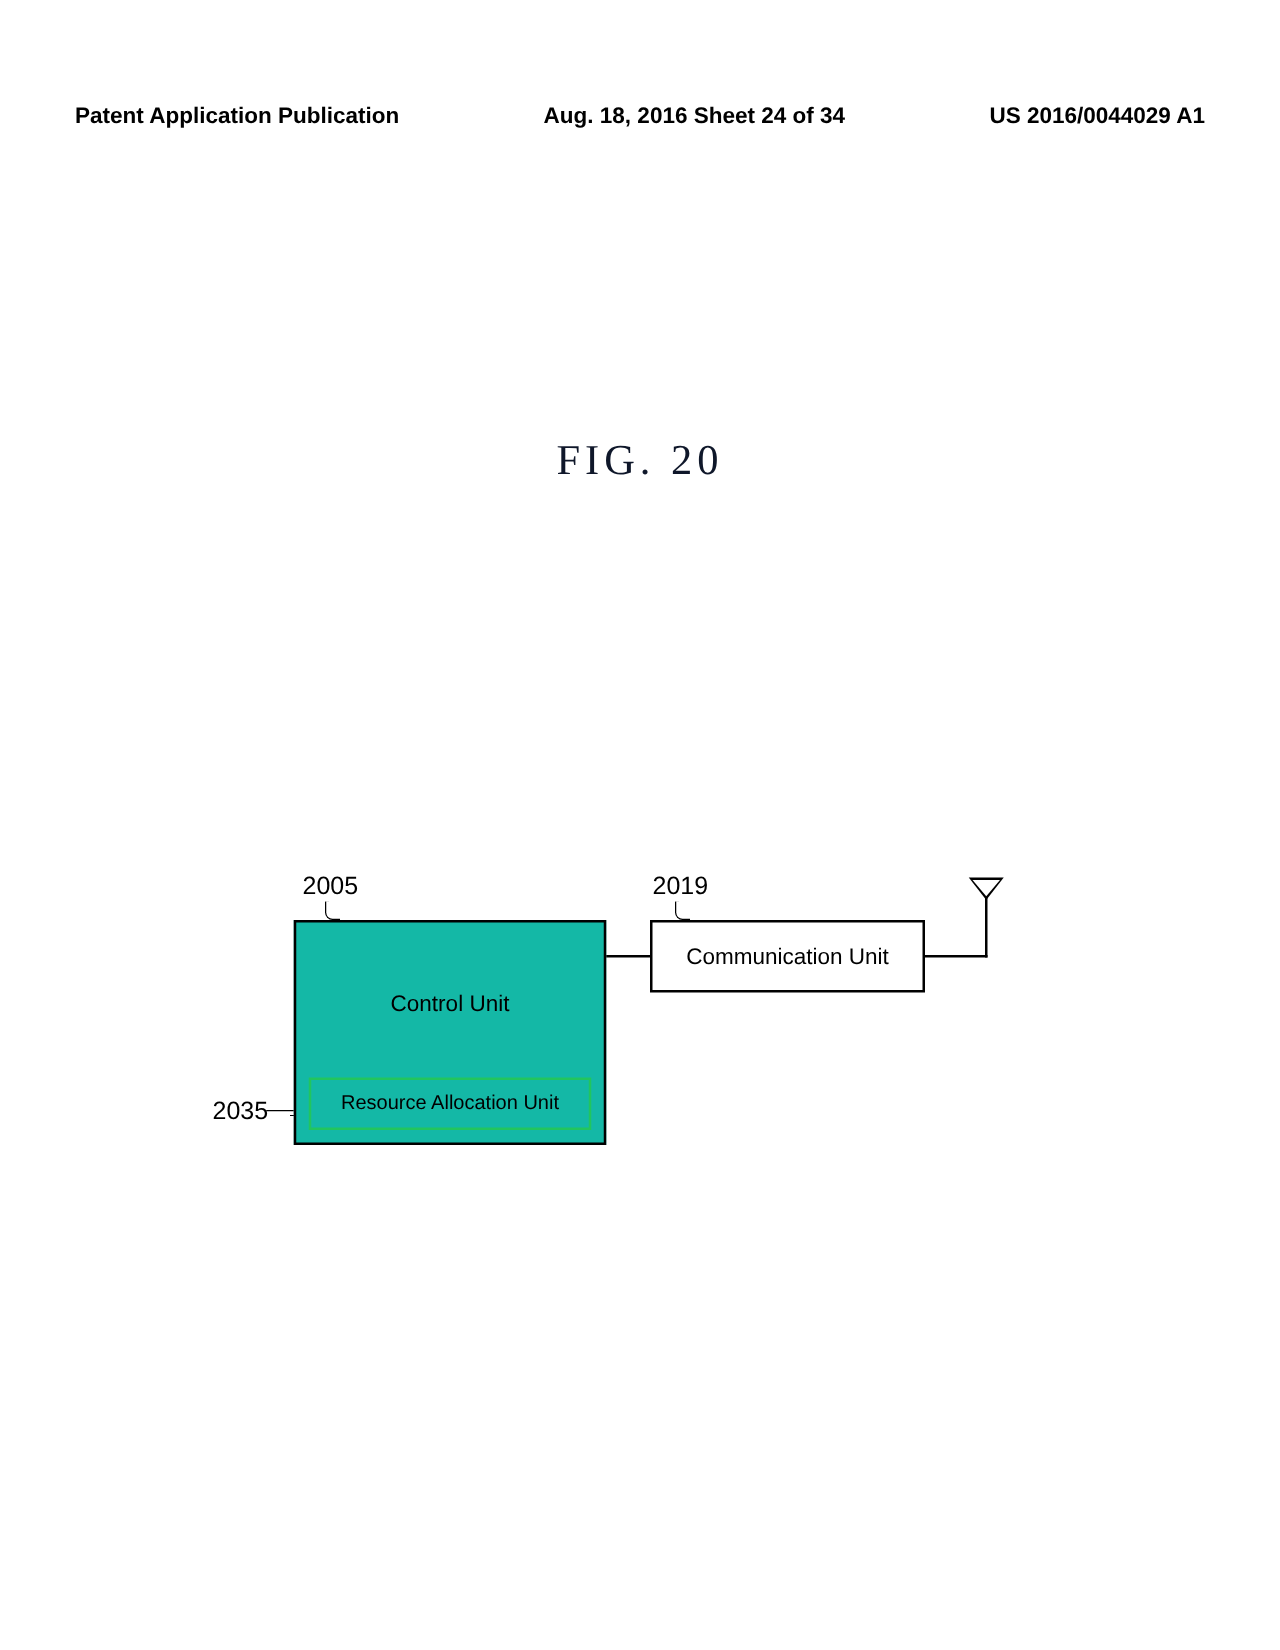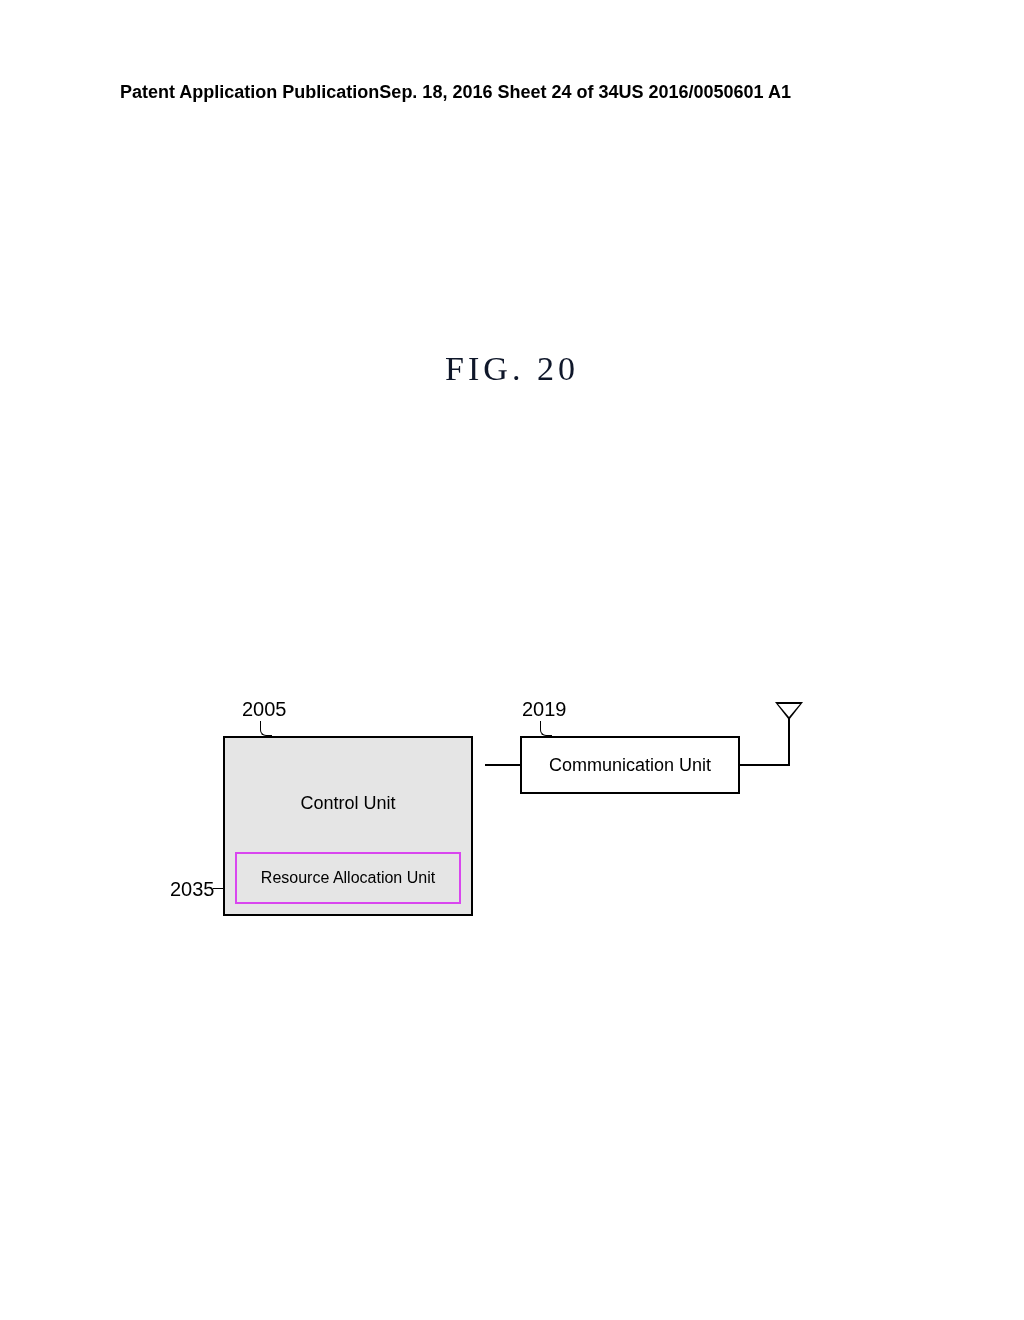--- a/index.html
+++ b/index.html
@@ -13,21 +13,22 @@
       background: #ffffff;
       font-family: Arial, sans-serif;
       position: relative;
     }
     .header {
       position: absolute;
       top: 82px;
       left: 0;
       right: 0;
       display: flex;
-      padding: 0 120px;
+      justify-content: space-between;
+      padding: 0 60px;
       font-size: 18px;
       font-weight: bold;
       color: #000;
     }
     .header-left {
       text-align: left;
     }
     .header-center {
       text-align: center;
     }
@@ -107,41 +108,41 @@
       top: -4px;
       width: 8px;
       height: 8px;
       border-right: 1px solid #000;
       border-bottom: 1px solid #000;
       border-bottom-right-radius: 5px;
     }
     .control-unit-box {
       position: absolute;
       top: 38px;
-      left: 48px;
+      left: 60px;
       width: 250px;
       height: 180px;
       border: 2px solid #000;
-      background: #e5e5e5;
+      background: #14b8a6;
     }
     .control-unit-label {
       position: absolute;
       top: 55px;
       left: 50%;
       transform: translateX(-50%);
       font-size: 18px;
       white-space: nowrap;
     }
     .resource-allocation-box {
       position: absolute;
       bottom: 10px;
       left: 10px;
       right: 10px;
-      height: 52px;
-      border: 2px solid #d946ef;
+      height: 42px;
+      border: 2px solid #22c55e;
       display: flex;
       align-items: center;
       justify-content: center;
     }
     .resource-allocation-label {
       font-size: 16px;
       white-space: nowrap;
     }
     .communication-unit-box {
       position: absolute;
@@ -203,22 +204,22 @@
       border-left: 11px solid transparent;
       border-right: 11px solid transparent;
       border-top: 13px solid #fff;
     }
   </style>
 </head>
 <body>
 
 <div class="header">
   <span class="header-left">Patent Application Publication</span>
-  <span class="header-center">Sep. 18, 2016  Sheet 24 of 34</span>
-  <span class="header-right">US 2016/0050601 A1</span>
+  <span class="header-center">Aug. 18, 2016  Sheet 24 of 34</span>
+  <span class="header-right">US 2016/0044029 A1</span>
 </div>
 
 <div class="figure-title">FIG. 20</div>
 
 <div class="diagram-container">
   <div class="ref-2010">2005</div>
   <div class="leader-2010"></div>
 
   <div class="ref-2020">2019</div>
   <div class="leader-2020"></div>

